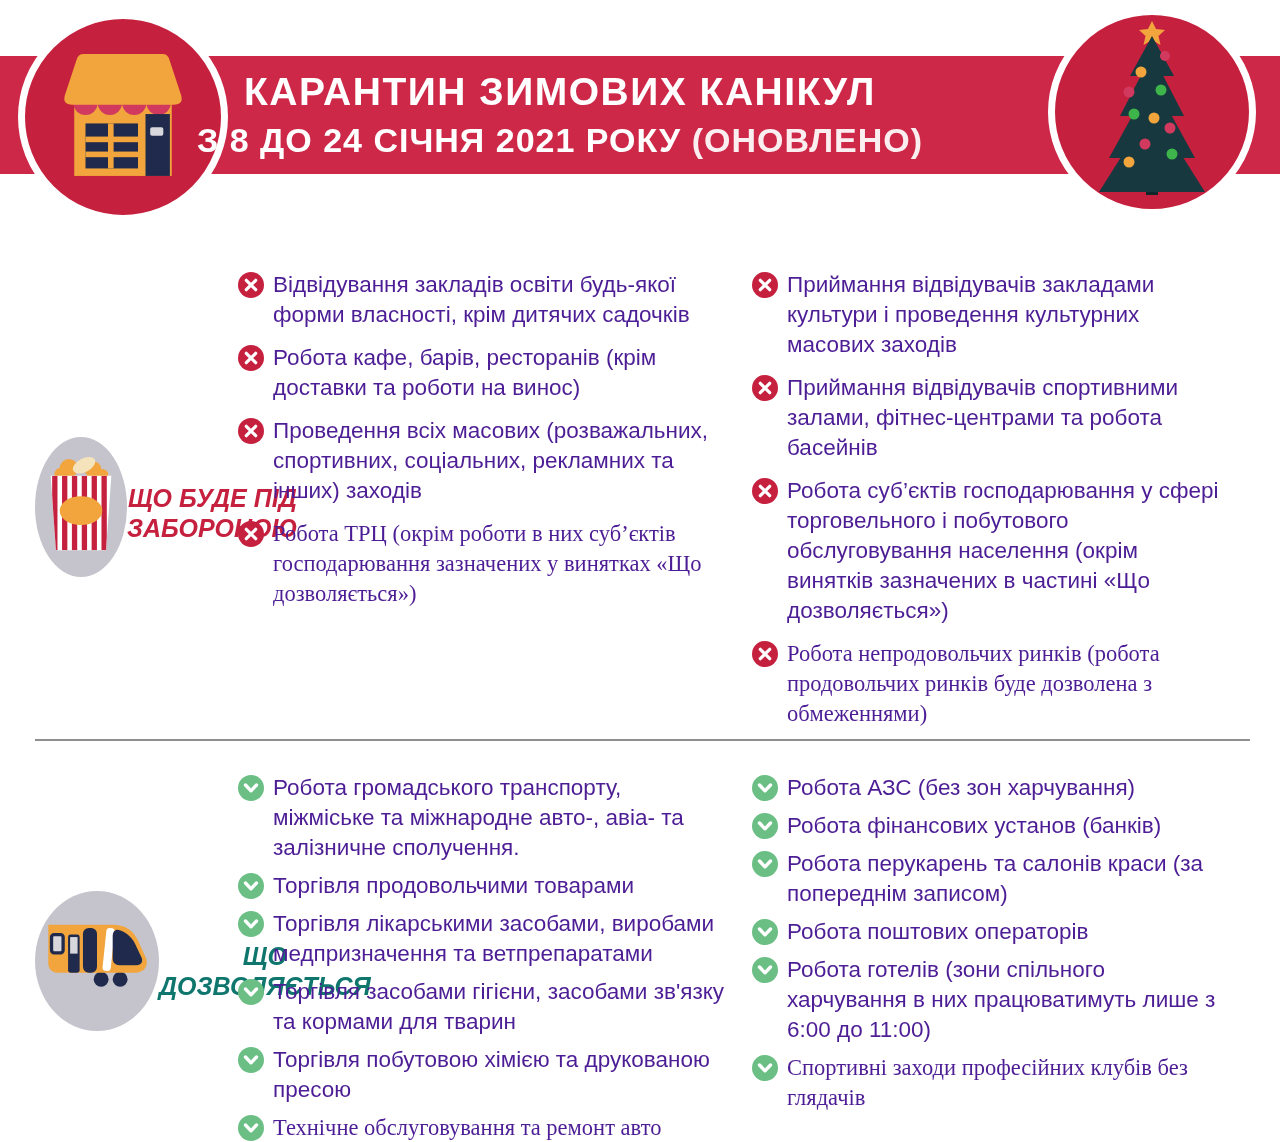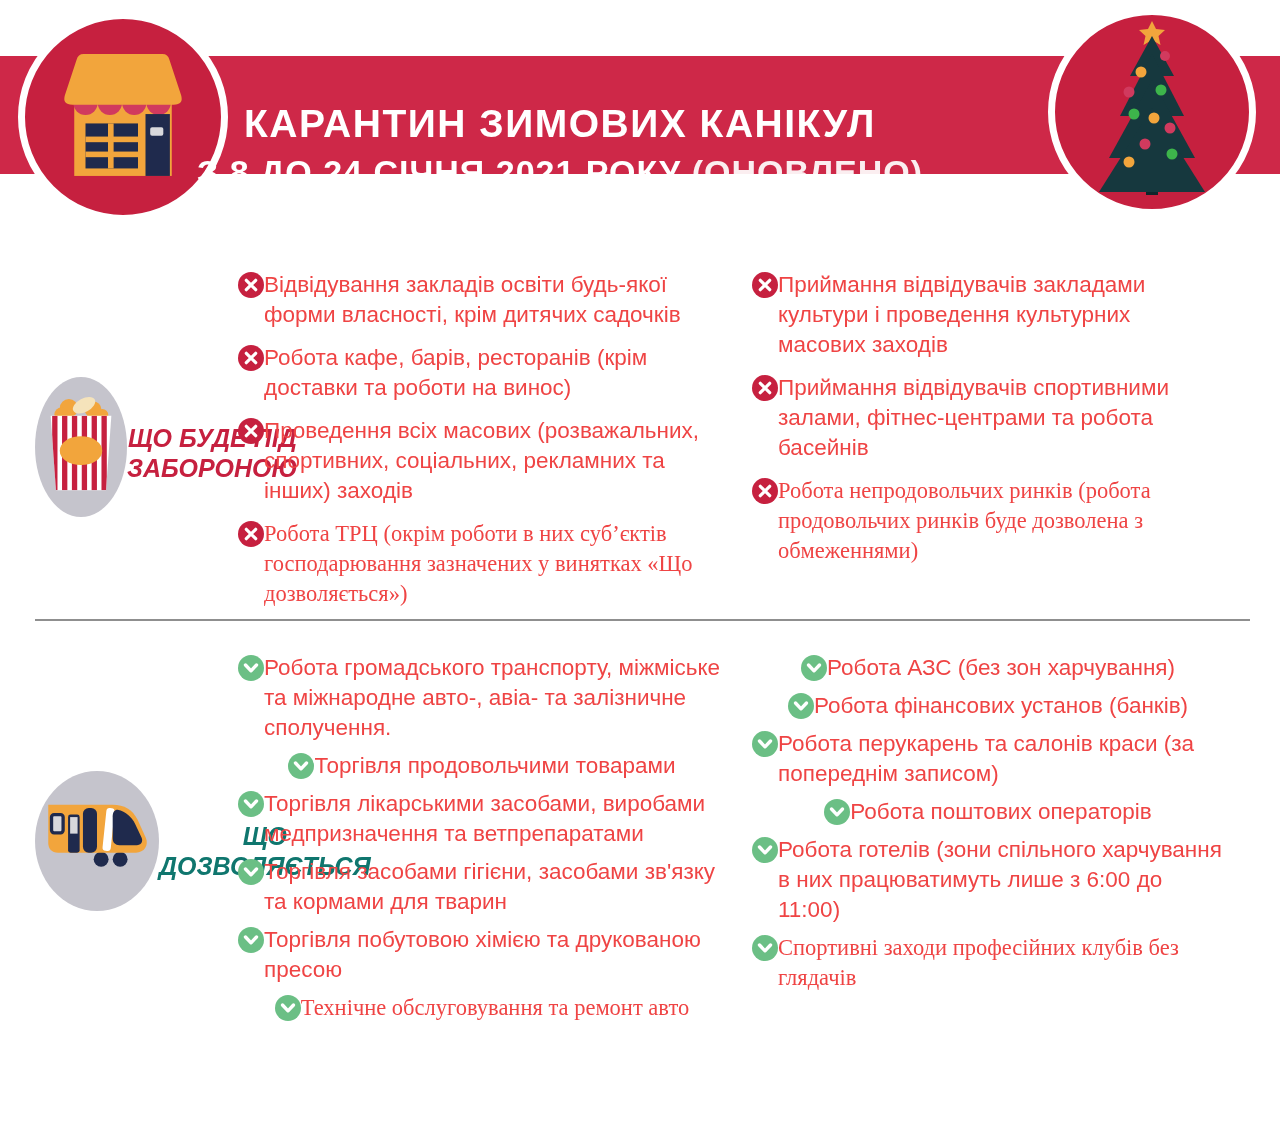--- a/index.html
+++ b/index.html
@@ -3,21 +3,21 @@
 <meta charset="utf-8">
 <style>
   * { margin:0; padding:0; box-sizing:border-box; }
   html,body { width:1280px; height:1142px; background:#ffffff; overflow:hidden;
               font-family:"Liberation Sans", sans-serif; }
 
   
   .header-band { position:relative; height:232px; }
   .banner { position:absolute; top:56px; left:0; width:1280px; height:118px; background:#ce2848; }
   .titles { position:absolute; top:56px; left:0; width:1120px; height:118px;
-            display:flex; flex-direction:column; align-items:center; justify-content:center; gap:7px;margin-top:32px; }
+            display:flex; flex-direction:column; align-items:center; justify-content:center; gap:7px; }
   .title-main { color:#ffffff; font-size:39px; font-weight:700; letter-spacing:1.5px; }
   .title-sub  { color:#ffffff; font-size:34px; font-weight:700; letter-spacing:1px; }
   .title-sub .note { font-weight:700; opacity:.92; }
 
   .hdr-circle { position:absolute; border-radius:50%; background:#c6203f;
                 border:7px solid #ffffff; display:flex; align-items:center; justify-content:center; }
   .circle-shop { left:18px; top:12px; width:210px; height:210px; }
   .circle-tree { left:1048px; top:8px; width:208px; height:208px; }
 
   
@@ -30,24 +30,24 @@
                  display:flex; align-items:center; justify-content:center; }
   .sec-prohibited .rail-circle { margin-top:14px; }
   .sec-allowed    .rail-circle { margin-top:6px; }
   .rail-label { margin-top:26px; text-align:center; font-weight:700; font-size:25px; line-height:30px; }
   .rail-label.red   { color:#c6203f; }
   .rail-label.green { color:#0f766e; }
 
   .col { padding-right:26px; }
   .item { display:flex; align-items:flex-start; }
   .sec-prohibited .item { margin-bottom:13px; }
-  .sec-allowed    .item { margin-bottom:8px;justify-content:center; }
+  .sec-allowed    .item { margin-bottom:8px; }
   .item:last-child { margin-bottom:0;font-family:Liberation Serif, serif; }
   .item .bullet { flex:0 0 26px; height:26px; margin-top:2px; }
-  .item .txt { color:#ef4444; font-size:22.5px; line-height:30px; }
+  .item .txt { margin-left:9px; color:#4c1d95; font-size:22.5px; line-height:30px; }
 
   .divider { height:0; border-top:2px solid #8f8f8f; margin-left:35px; margin-right:30px; }
   .div1 { margin-top:10px; }
 </style>
 </head>
 <body>
 
 <div class="header-band">
   <div class="banner"></div>
 
@@ -177,20 +177,27 @@
             <circle cx="13" cy="13" r="13" fill="#c6203f"></circle>
             <path d="M8.3 8.3 L17.7 17.7 M17.7 8.3 L8.3 17.7" stroke="#fff" stroke-width="3.2" stroke-linecap="round"></path>
           </svg></span>
       <span class="txt">Приймання відвідувачів спортивними залами, фітнес-центрами та робота басейнів</span>
     </div>
     <div class="item">
       <span class="bullet"><svg width="26" height="26" viewBox="0 0 26 26">
             <circle cx="13" cy="13" r="13" fill="#c6203f"></circle>
             <path d="M8.3 8.3 L17.7 17.7 M17.7 8.3 L8.3 17.7" stroke="#fff" stroke-width="3.2" stroke-linecap="round"></path>
           </svg></span>
+      <span class="txt">Робота суб’єктів господарювання у сфері торговельного і побутового обслуговування населення (окрім винятків зазначених в частині «Що дозволяється»)</span>
+    </div>
+    <div class="item">
+      <span class="bullet"><svg width="26" height="26" viewBox="0 0 26 26">
+            <circle cx="13" cy="13" r="13" fill="#c6203f"></circle>
+            <path d="M8.3 8.3 L17.7 17.7 M17.7 8.3 L8.3 17.7" stroke="#fff" stroke-width="3.2" stroke-linecap="round"></path>
+          </svg></span>
       <span class="txt">Робота непродовольчих ринків (робота продовольчих ринків буде дозволена з обмеженнями)</span>
     </div>
   </div>
 </div>
 
 <div class="divider div1"></div>
 
 <div class="section sec-allowed">
   <div class="rail">
     <div class="rail-circle">

